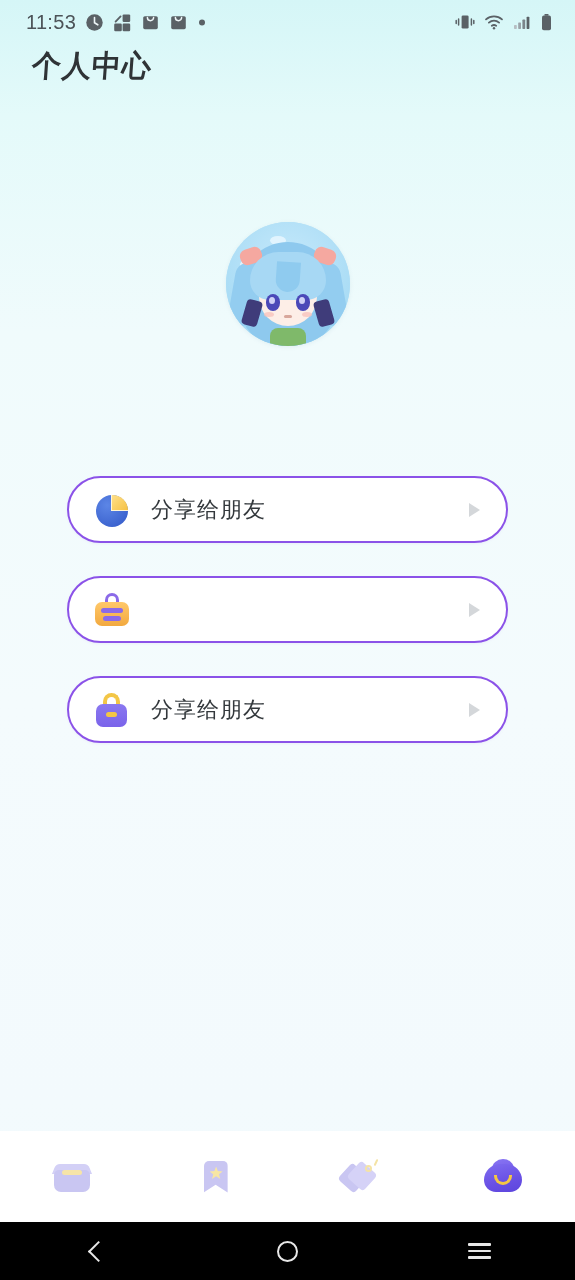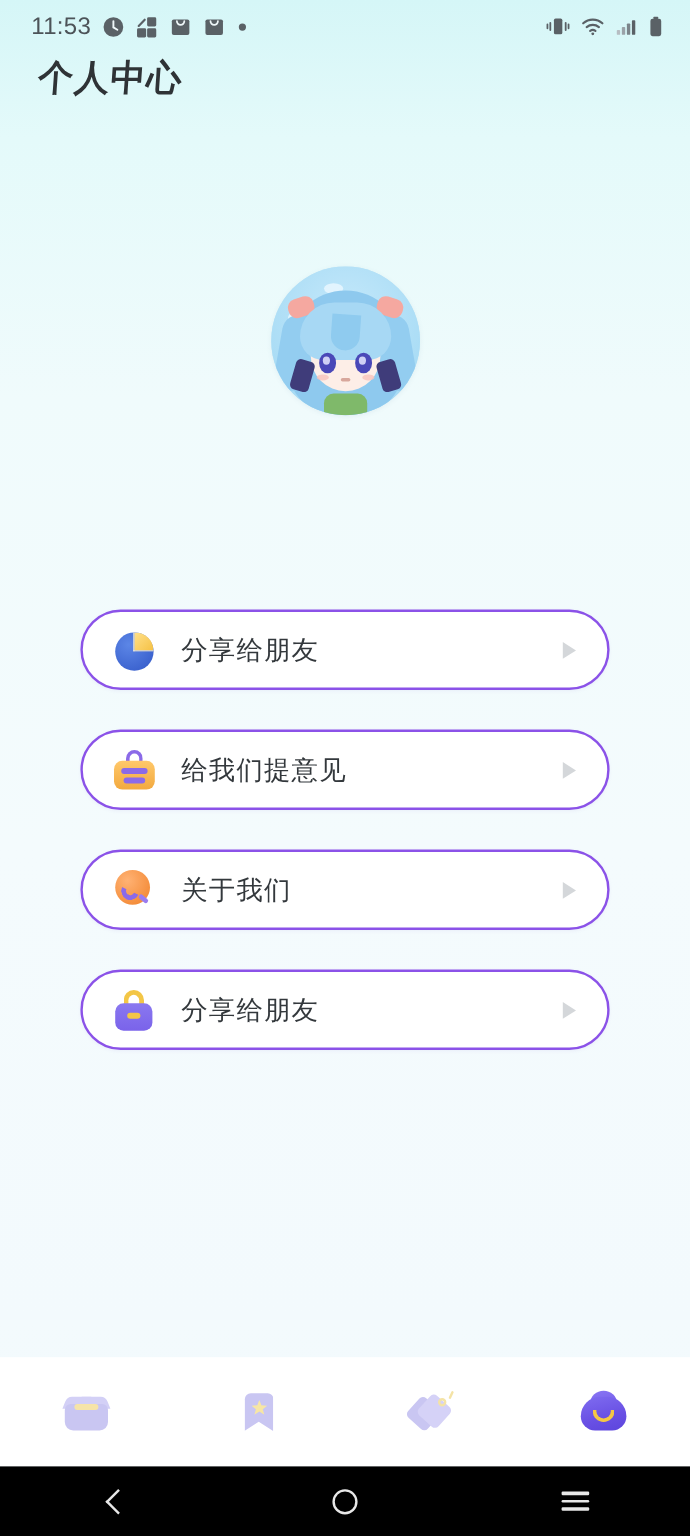--- a/index.html
+++ b/index.html
@@ -73,21 +73,21 @@
   .av-cheek { position:absolute; width:10px; height:5px; background:#f7c3bd; border-radius:50%; top:90px; opacity:.8; }
   .av-cheek.l { left:38px; }
   .av-cheek.r { left:76px; }
   .av-mouth { position:absolute; left:58px; top:93px; width:8px; height:3px; background:#d8a79c; border-radius:2px; }
   .av-collar { position:absolute; left:44px; bottom:0; width:36px; height:18px; background:#7fb96a; border-radius:8px 8px 0 0; }
   .av-wing { position:absolute; width:16px; height:26px; background:#3f3c7a; border-radius:4px; top:78px; }
   .av-wing.l { left:18px; transform:rotate(16deg); }
   .av-wing.r { right:18px; transform:rotate(-16deg); }
 
   
-  .menu { position:absolute; left:67px; top:476px; width:441px;margin-top:32px; }
+  .menu { position:absolute; left:67px; top:476px; width:441px; }
   .menu-item {
     position:relative;
     height:67px;
     margin-bottom:33px;
     background:#ffffff;
     border:2px solid #8b52e8;
     border-radius:34px;
     display:flex; align-items:center;
     padding:0 22px 0 24px;
     box-shadow:0 1px 3px rgba(130,100,200,.08);
@@ -266,37 +266,25 @@
       </svg>
     </div>
 
     <div class="menu-item">
       <div class="menu-icon">
         <div class="ic-fb-handle"></div>
         <div class="ic-fb-body"></div>
         <div class="ic-fb-l1"></div>
         <div class="ic-fb-l2"></div>
       </div>
-      <div class="menu-label">给我们提意见</div>
       <svg class="menu-arrow" width="20" height="20" viewBox="0 0 20 20">
         <path d="M5 3 L16 10 L5 17 Z" fill="#d4d7da"></path>
       </svg>
     </div>
 
-    <div class="menu-item">
-      <div class="menu-icon">
-        <div class="ic-ab-circle"></div>
-        <div class="ic-ab-arc"></div>
-        <div class="ic-ab-stem"></div>
-      </div>
-      <div class="menu-label">关于我们</div>
-      <svg class="menu-arrow" width="20" height="20" viewBox="0 0 20 20">
-        <path d="M5 3 L16 10 L5 17 Z" fill="#d4d7da"></path>
-      </svg>
-    </div>
 
     <div class="menu-item">
       <div class="menu-icon">
         <div class="ic-lk-shackle"></div>
         <div class="ic-lk-body"></div>
         <div class="ic-lk-key"></div>
       </div>
       <div class="menu-label">分享给朋友</div>
       <svg class="menu-arrow" width="20" height="20" viewBox="0 0 20 20">
         <path d="M5 3 L16 10 L5 17 Z" fill="#d4d7da"></path>

